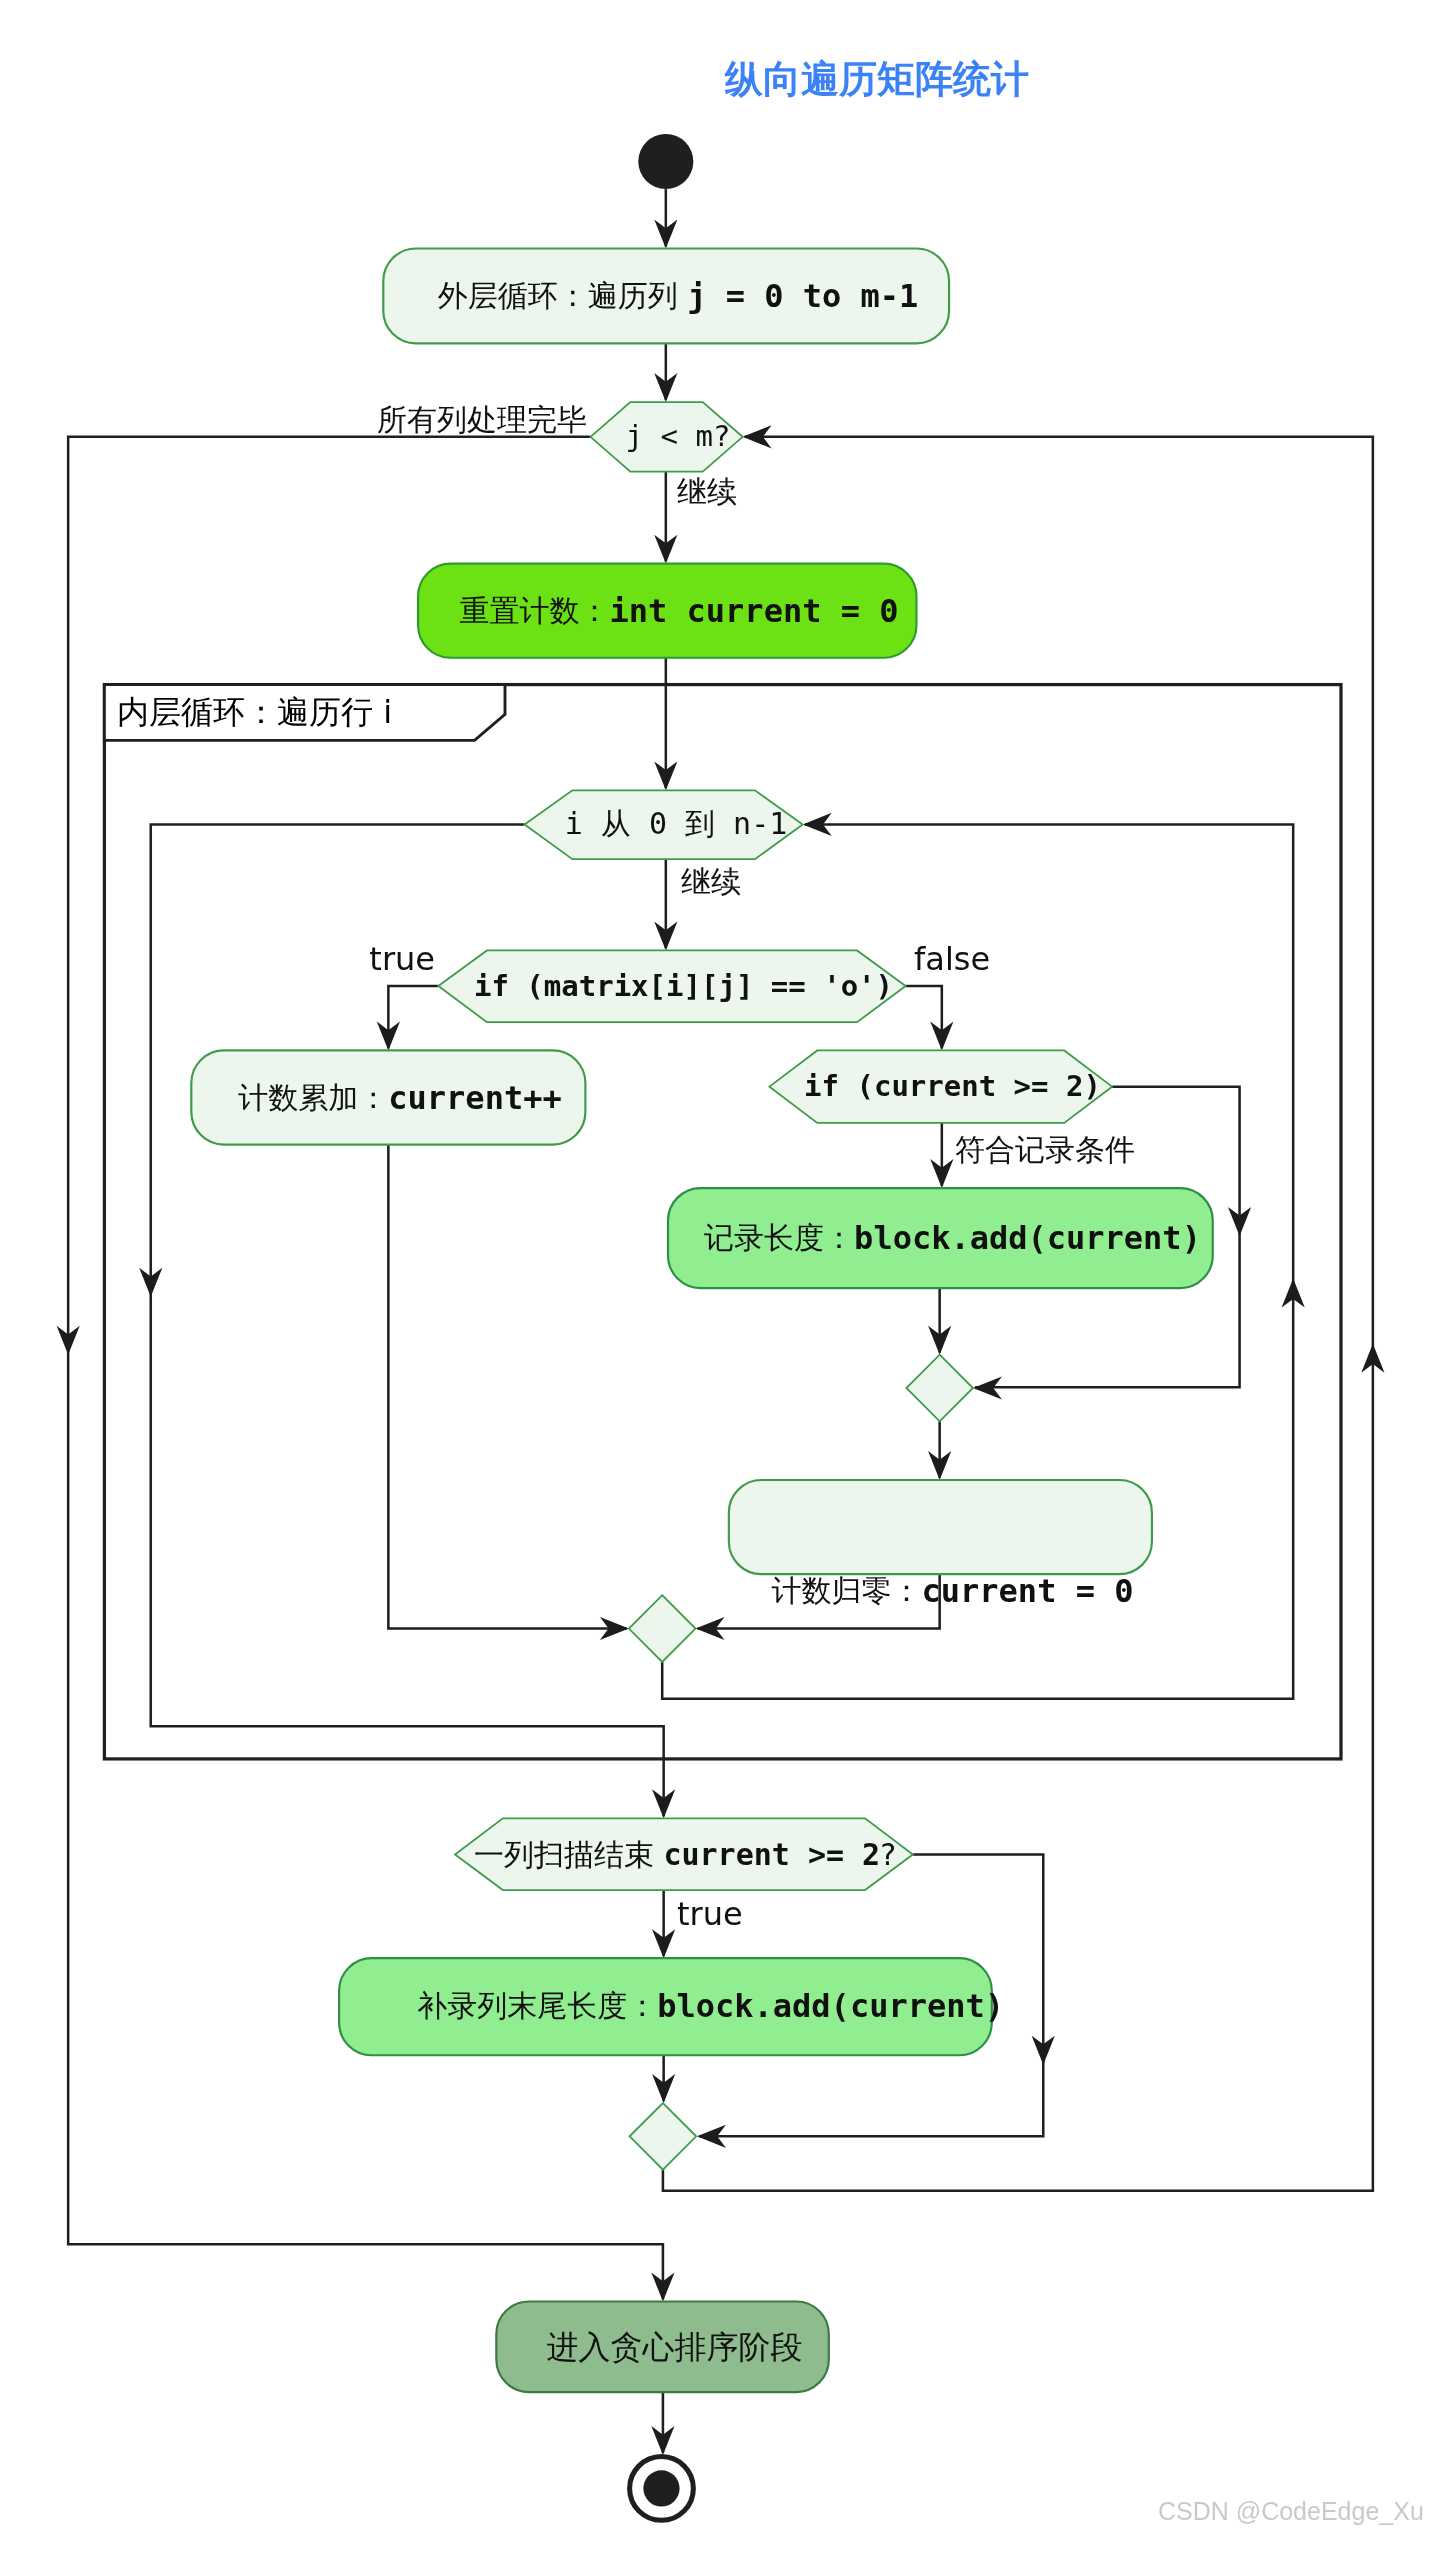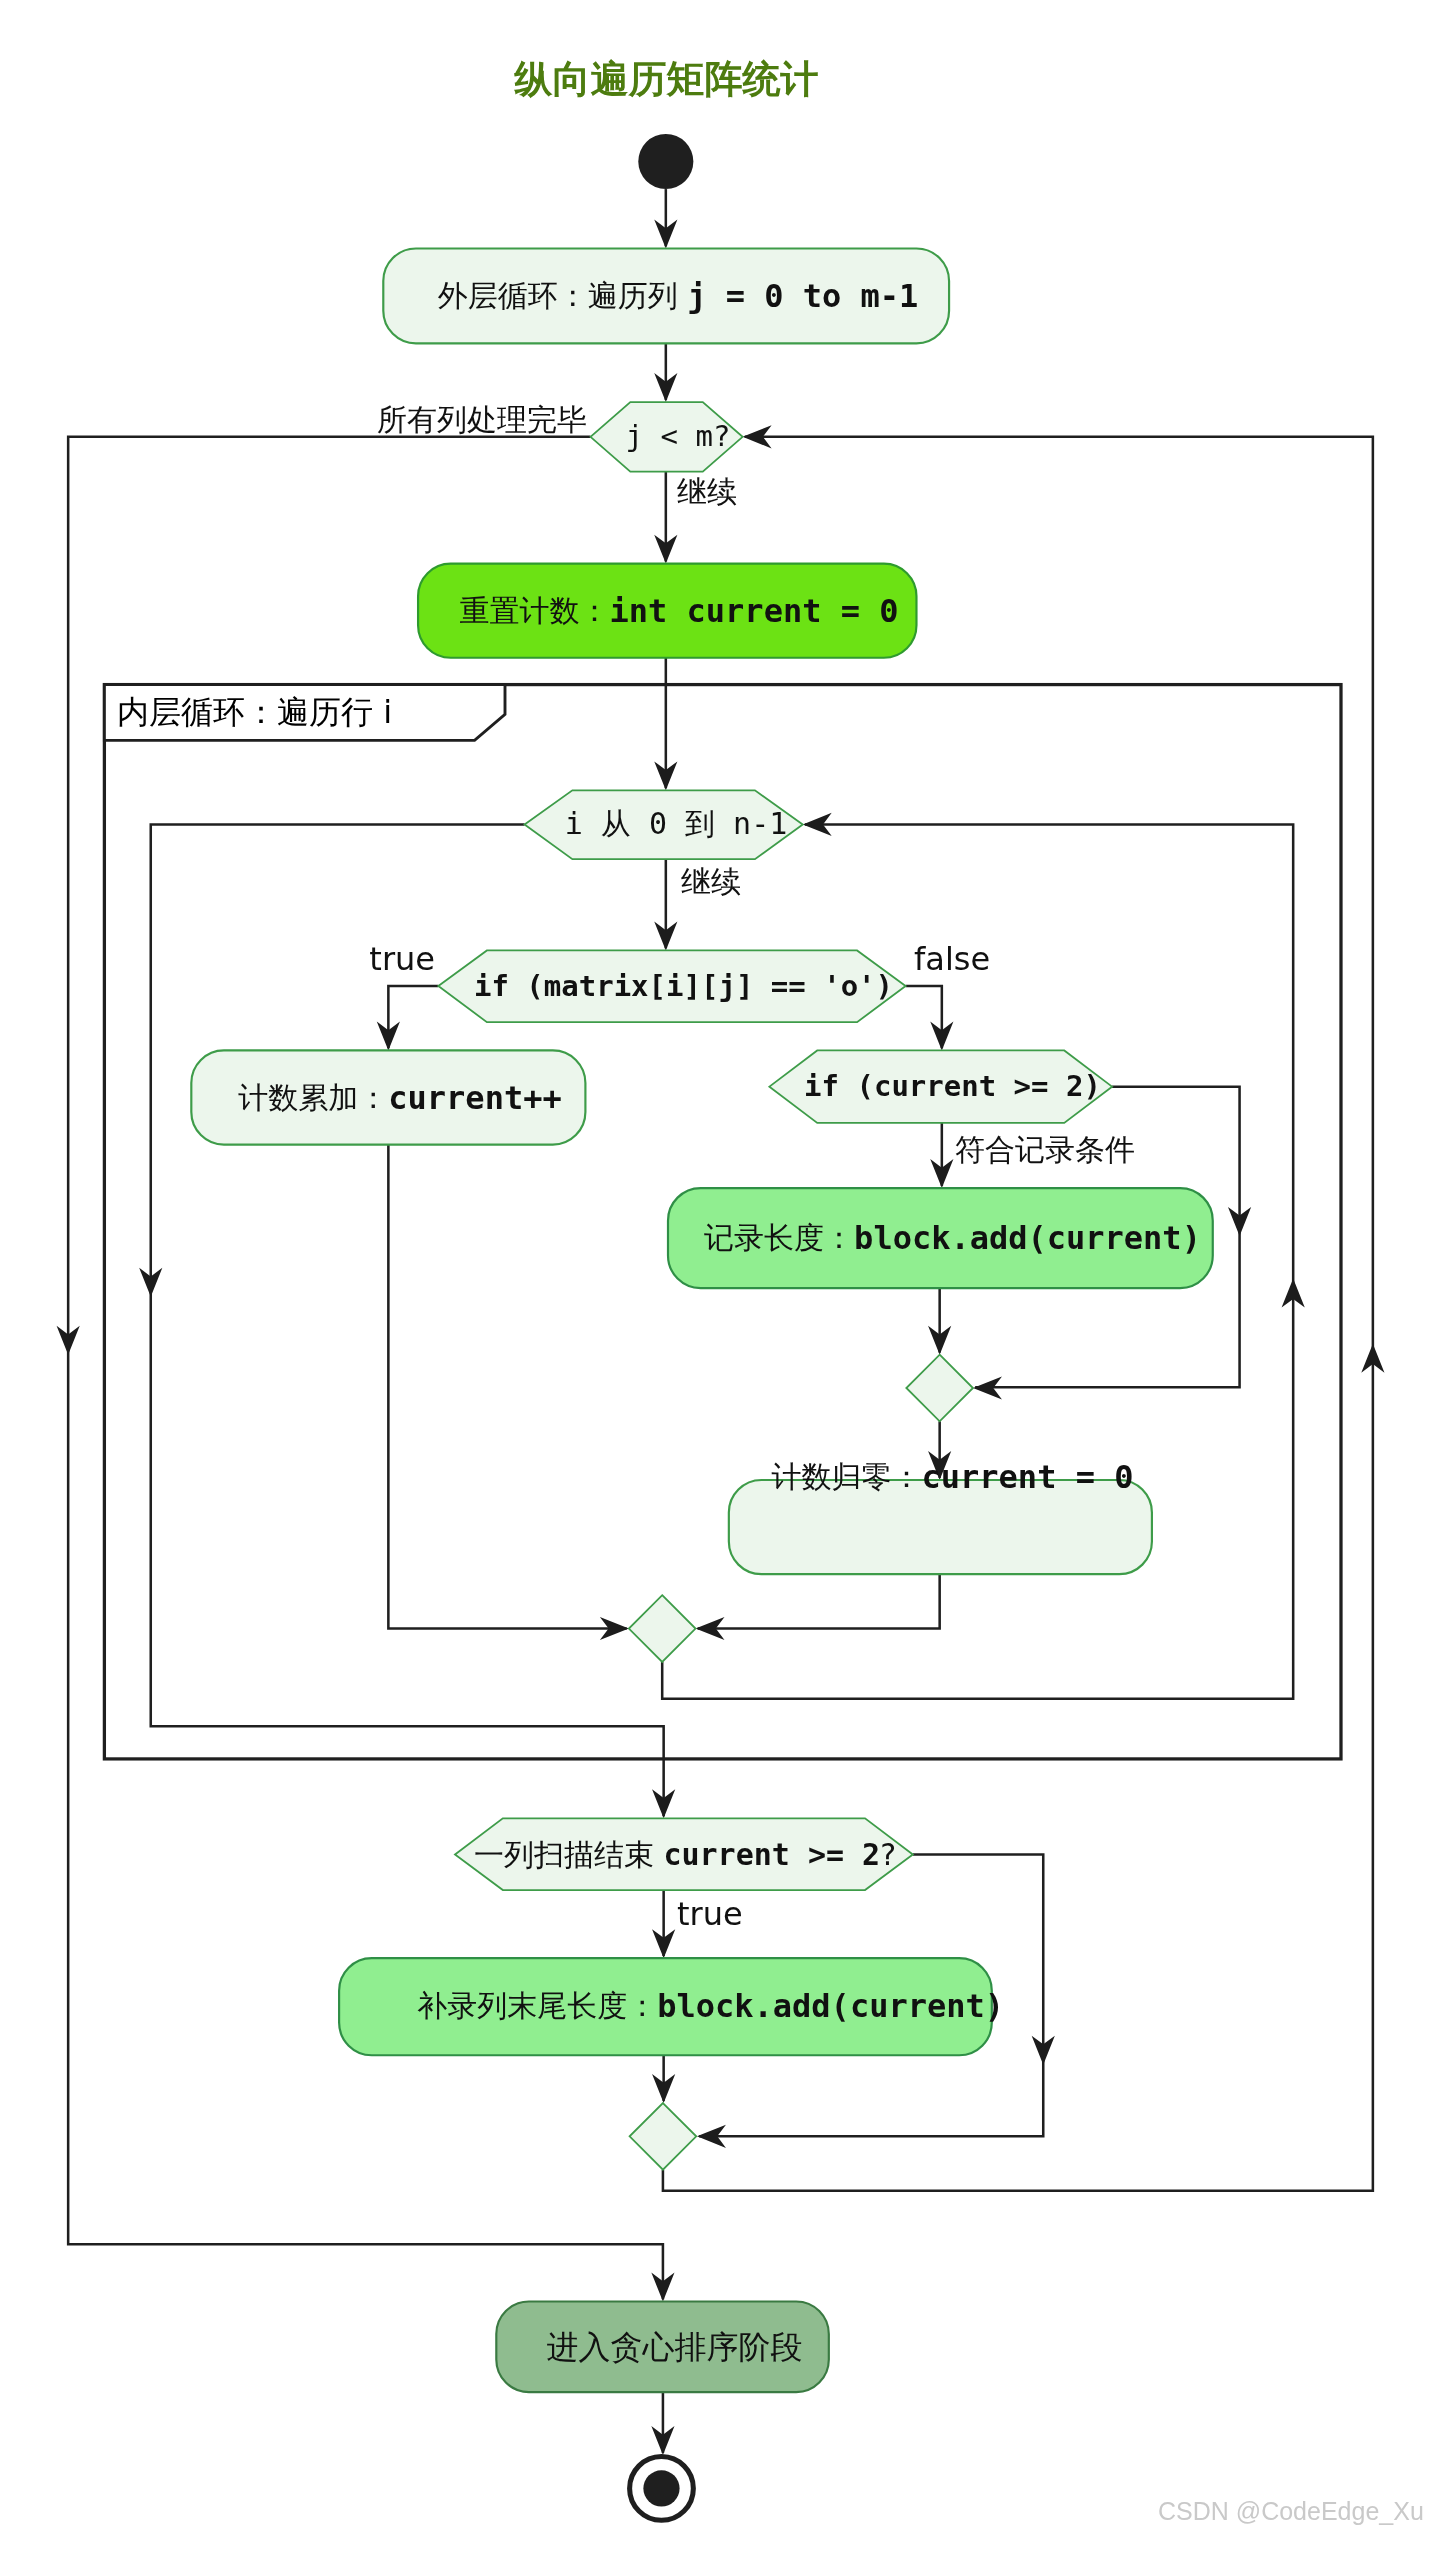--- a/index.html
+++ b/index.html
@@ -7,22 +7,22 @@
           font-family:"DejaVu Sans","Liberation Sans",sans-serif;color:#111;}
   svg.layer{position:absolute;left:0;top:0;}
   .edge{stroke:#1f1f1f;stroke-width:3.5;fill:none;}
   .ah{fill:#1c1c1c;stroke:none;}
   .lbl{position:absolute;display:flex;align-items:center;justify-content:center;
        text-align:center;line-height:1.15;white-space:pre;margin-left:12px;}
   .cjk{font-family:"DejaVu Sans","Liberation Sans",sans-serif;font-weight:400;}
   .code{font-family:"DejaVu Sans Mono","Liberation Mono",monospace;font-weight:700;}
   .mono-reg{font-family:"DejaVu Sans Mono","Liberation Mono",monospace;font-weight:400;}
   .edge-label{position:absolute;font-size:30px;color:#111;white-space:pre;}
-  .title{position:absolute;left:304px;top:54px;width:725px;text-align:center;
-         font-size:38px;font-weight:700;color:#4d7c0f;}
+  .title{position:absolute;left:304px;top:54px;width:725px;text-align:right;
+         font-size:38px;font-weight:700;color:#3b82f6;}
   .watermark{position:absolute;left:1158px;top:2497px;font-size:25px;color:#c9c9c9;
              font-family:"Liberation Sans","DejaVu Sans",sans-serif;}
   .partition-label{position:absolute;left:117px;top:690px;width:377px;height:46px;
                    display:flex;align-items:center;font-size:32px;color:#000;white-space:pre;}
 </style>
 </head>
 <body>
 
 <div class="canvas">
 
@@ -138,21 +138,21 @@
   <div class="lbl" style="left:525px;top:790px;width:278px;height:69px;font-size:30px;"><span class="mono-reg">i 从 0 到 n-1</span></div>
 
   <div class="lbl" style="left:191px;top:1051px;width:394px;height:94px;font-size:30px;"><span class="cjk">计数累加：</span><span class="code" style="font-size:32px;">current++</span></div>
 
   <div class="lbl" style="left:438px;top:951px;width:467px;height:72px;font-size:29px;"><span class="code">if (matrix[i][j] == 'o')</span></div>
 
   <div class="lbl" style="left:769px;top:1051px;width:343px;height:72px;font-size:29px;"><span class="code">if (current &gt;= 2)</span></div>
 
   <div class="lbl" style="left:668px;top:1188px;width:545px;height:100px;font-size:30px;"><span class="cjk">记录长度：</span><span class="code" style="font-size:32px;">block.add(current)</span></div>
 
-  <div class="lbl" style="left:729px;top:1424px;width:423px;height:106px;font-size:30px;"><span class="cjk">计数归零：</span><span class="code" style="font-size:32px;">current = 0</span></div>
+  <div class="lbl" style="left:729px;top:1538px;width:423px;height:106px;font-size:30px;"><span class="cjk">计数归零：</span><span class="code" style="font-size:32px;">current = 0</span></div>
 
   <div class="lbl" style="left:444px;top:1819px;width:458px;height:72px;font-size:30px;"><span class="cjk">一列扫描结束 </span><span class="code">current &gt;= 2</span><span class="cjk">?</span></div>
 
   <div class="lbl" style="left:339px;top:1958px;width:653px;height:97px;font-size:30px;justify-content:flex-end;"><span class="cjk">补录列末尾长度：</span><span class="code" style="font-size:32px;">block.add(current)</span></div>
 
   <div class="lbl" style="left:496px;top:2302px;width:333px;height:91px;font-size:32px;"><span class="cjk">进入贪心排序阶段</span></div>
 
   <div class="edge-label" style="left:355px;top:400px;width:232px;text-align:right;">所有列处理完毕</div>
   <div class="edge-label" style="left:677px;top:472px;">继续</div>
   <div class="edge-label" style="left:681px;top:862px;">继续</div>

